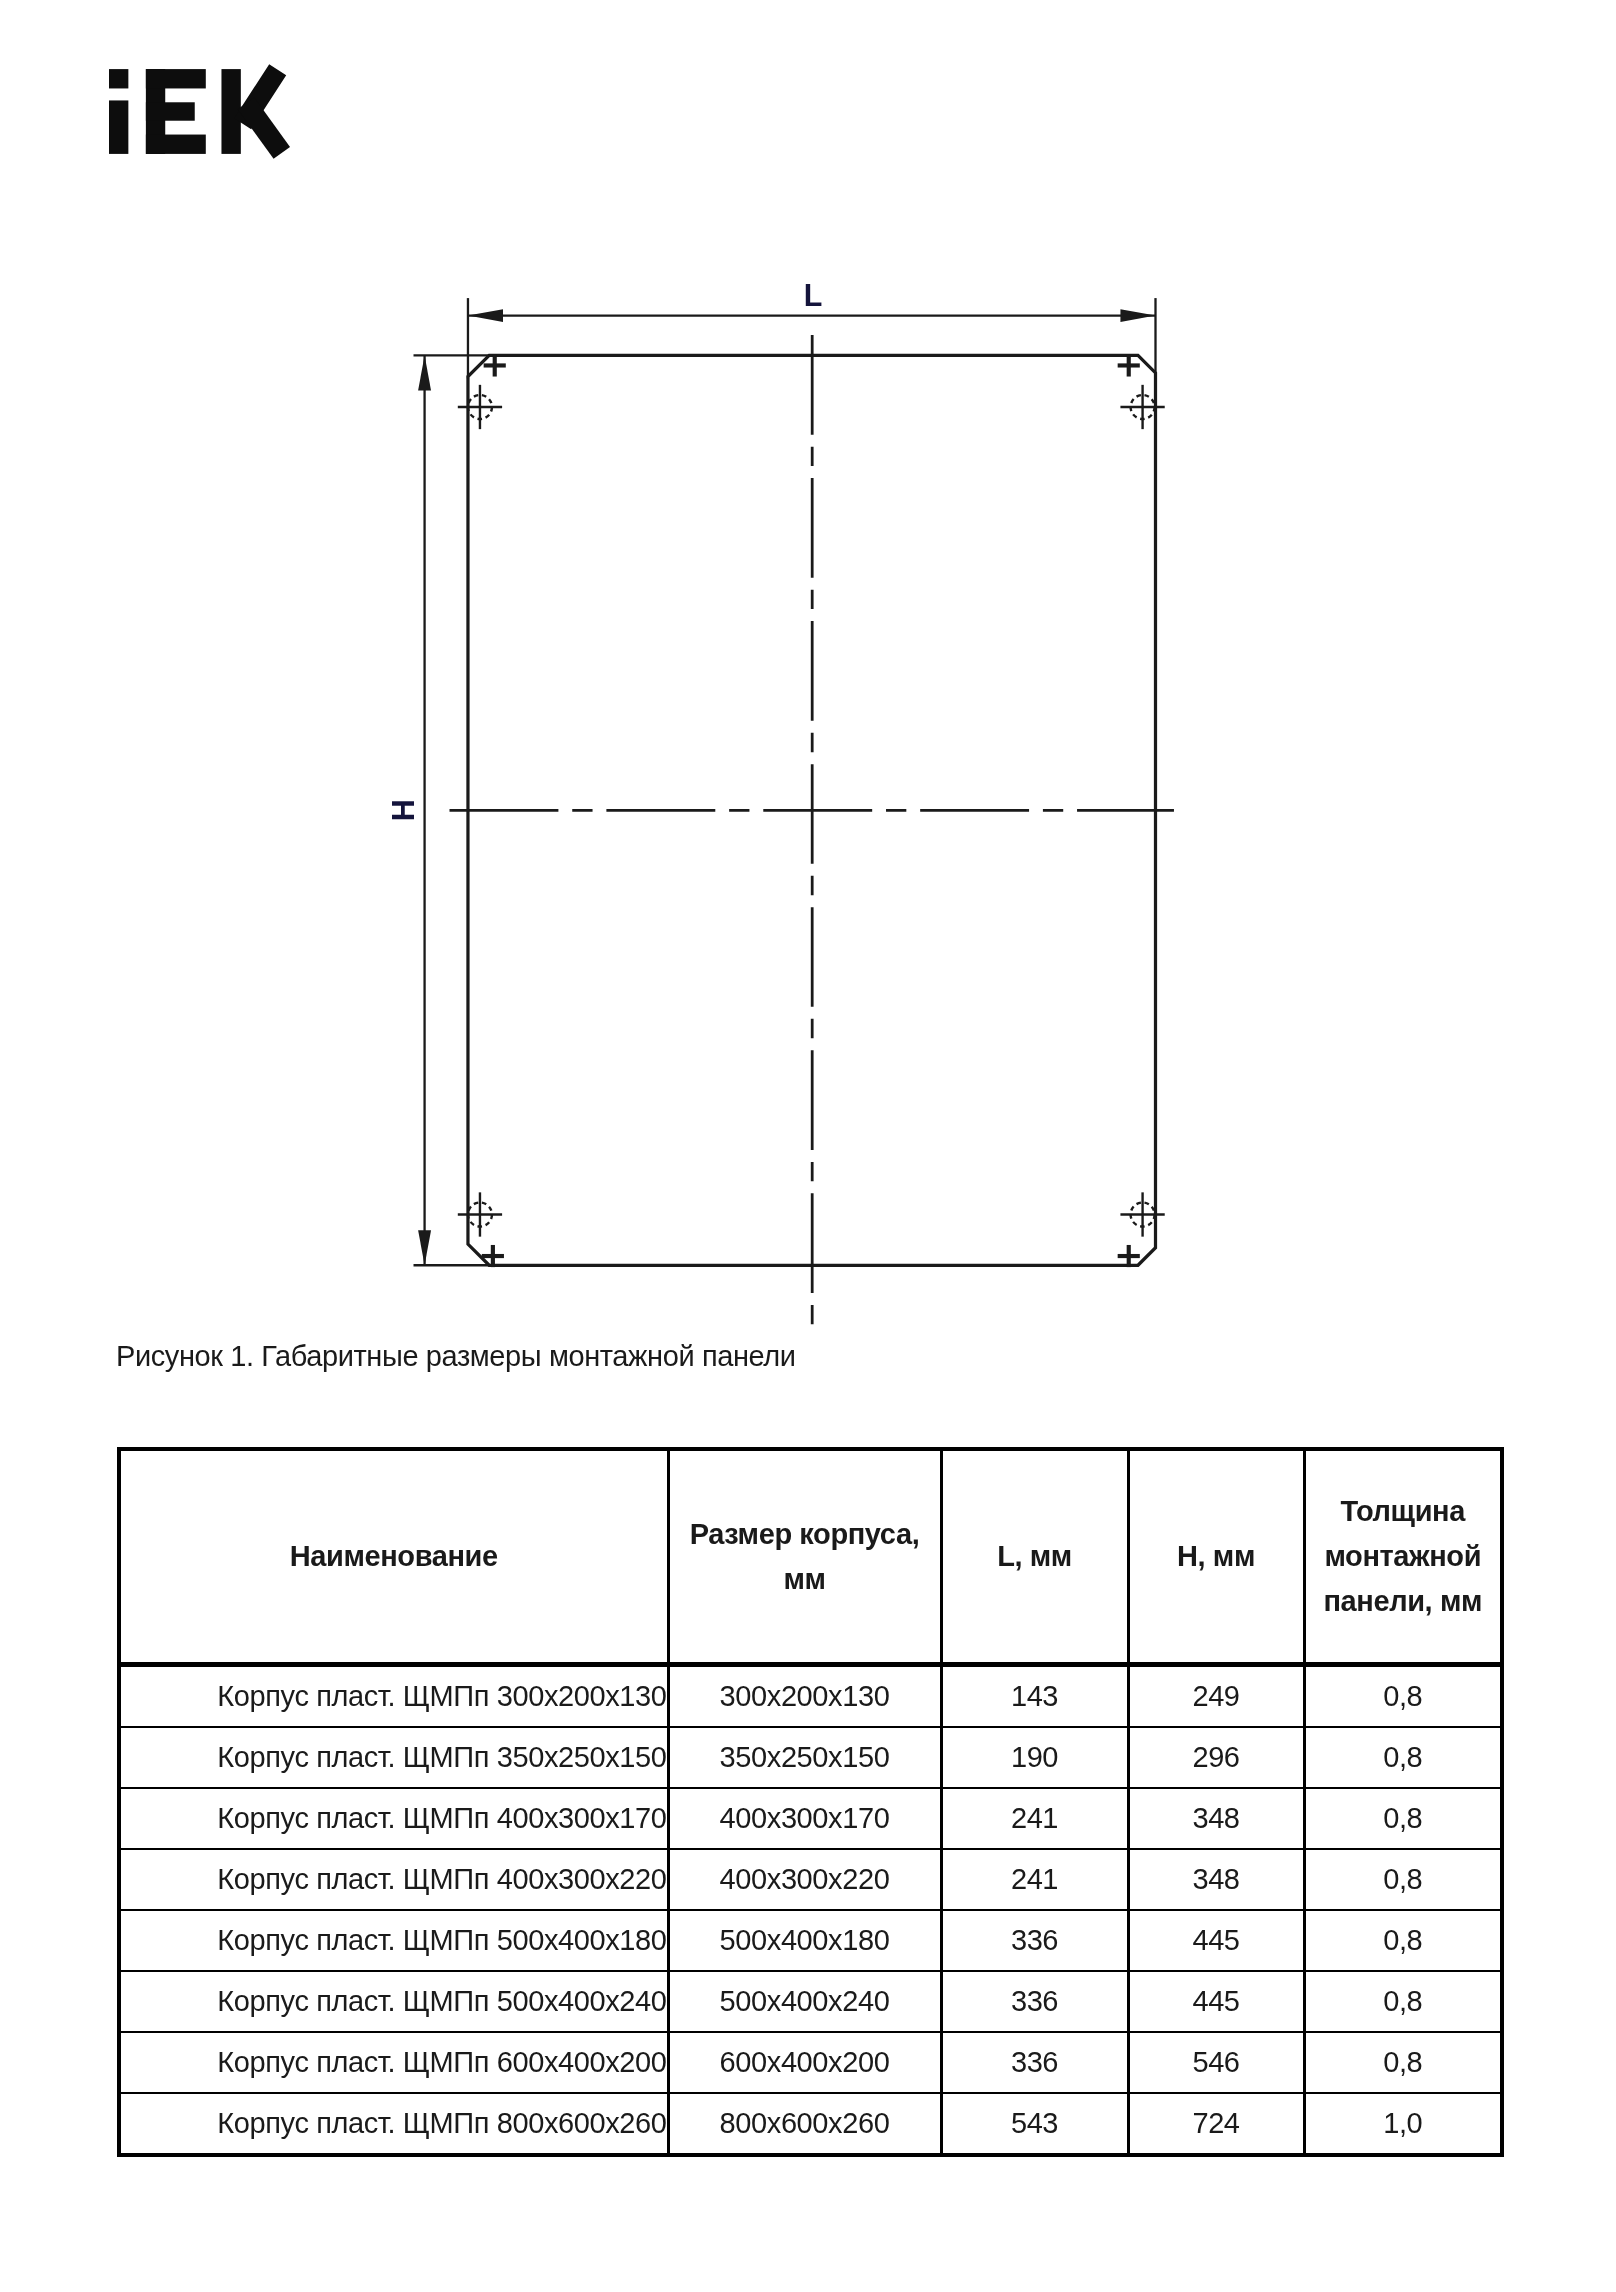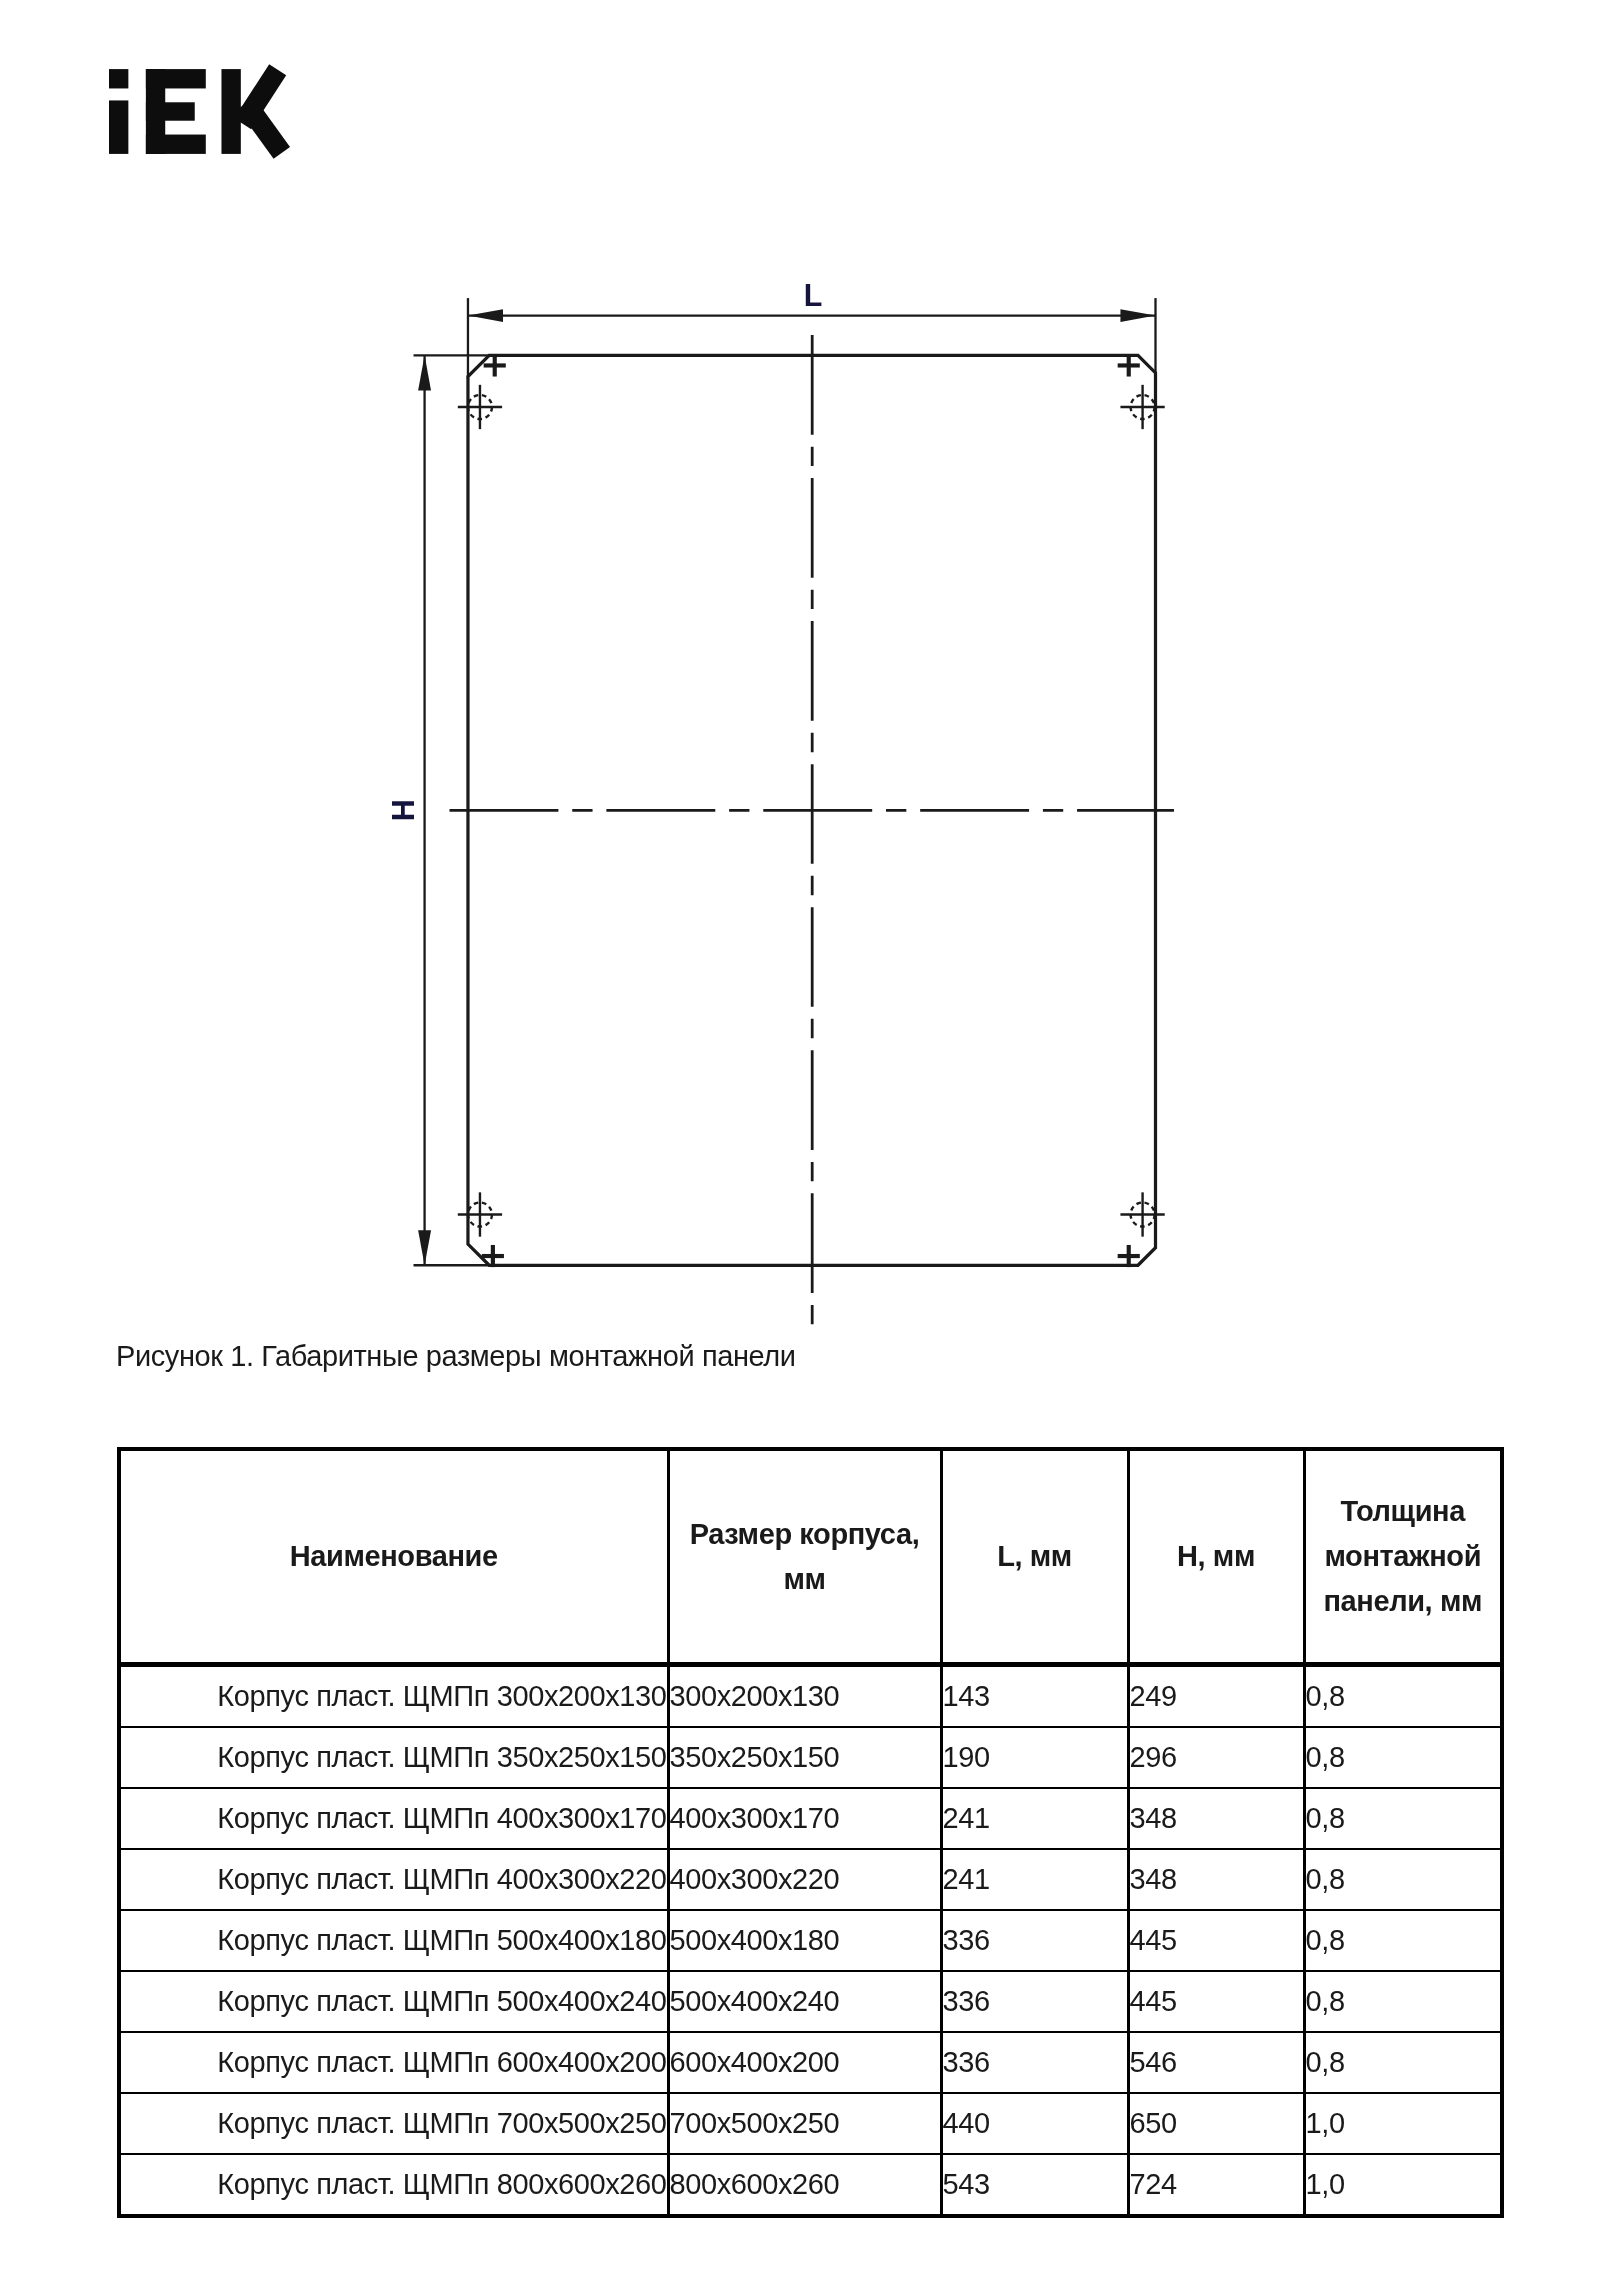--- a/index.html
+++ b/index.html
@@ -41,20 +41,21 @@
     font-weight:bold;
     text-align:center;
     vertical-align:middle;
     white-space:pre-line;
     line-height:1.55;
     border-bottom:5.5px solid #000;
   }
   table.spec tbody td{
     height:59px;
     vertical-align:middle;
+    text-align:center;
     white-space:nowrap;
   }
   table.spec tbody td.c-name{
     text-align:right;
     padding-left:8.3px;
   }
 </style>
 </head>
 <body>
 
@@ -207,27 +208,20 @@
           <td class="c-val">0,8</td>
         </tr>
         <tr>
           <td class="c-name">Корпус пласт. ЩМПп 600х400х200</td>
           <td class="c-val">600х400х200</td>
           <td class="c-val">336</td>
           <td class="c-val">546</td>
           <td class="c-val">0,8</td>
         </tr>
         <tr>
-          <td class="c-name">Корпус пласт. ЩМПп 700х500х250</td>
-          <td class="c-val">700х500х250</td>
-          <td class="c-val">440</td>
-          <td class="c-val">650</td>
-          <td class="c-val">1,0</td>
-        </tr>
-        <tr>
           <td class="c-name">Корпус пласт. ЩМПп 800х600х260</td>
           <td class="c-val">800х600х260</td>
           <td class="c-val">543</td>
           <td class="c-val">724</td>
           <td class="c-val">1,0</td>
         </tr>
       </tbody>
   </table>
 
 </div>

